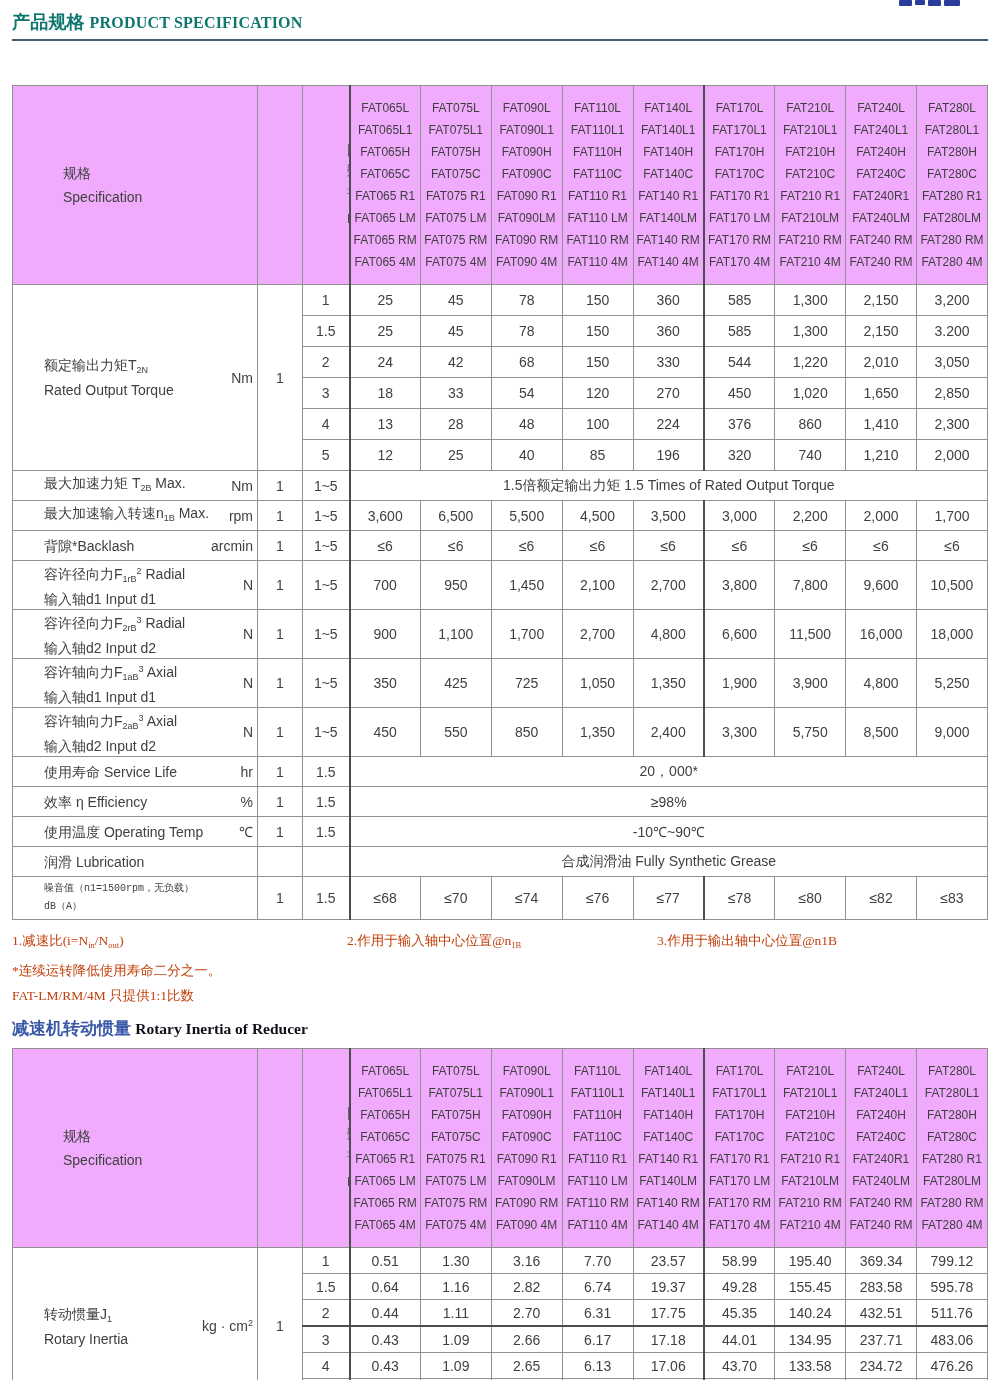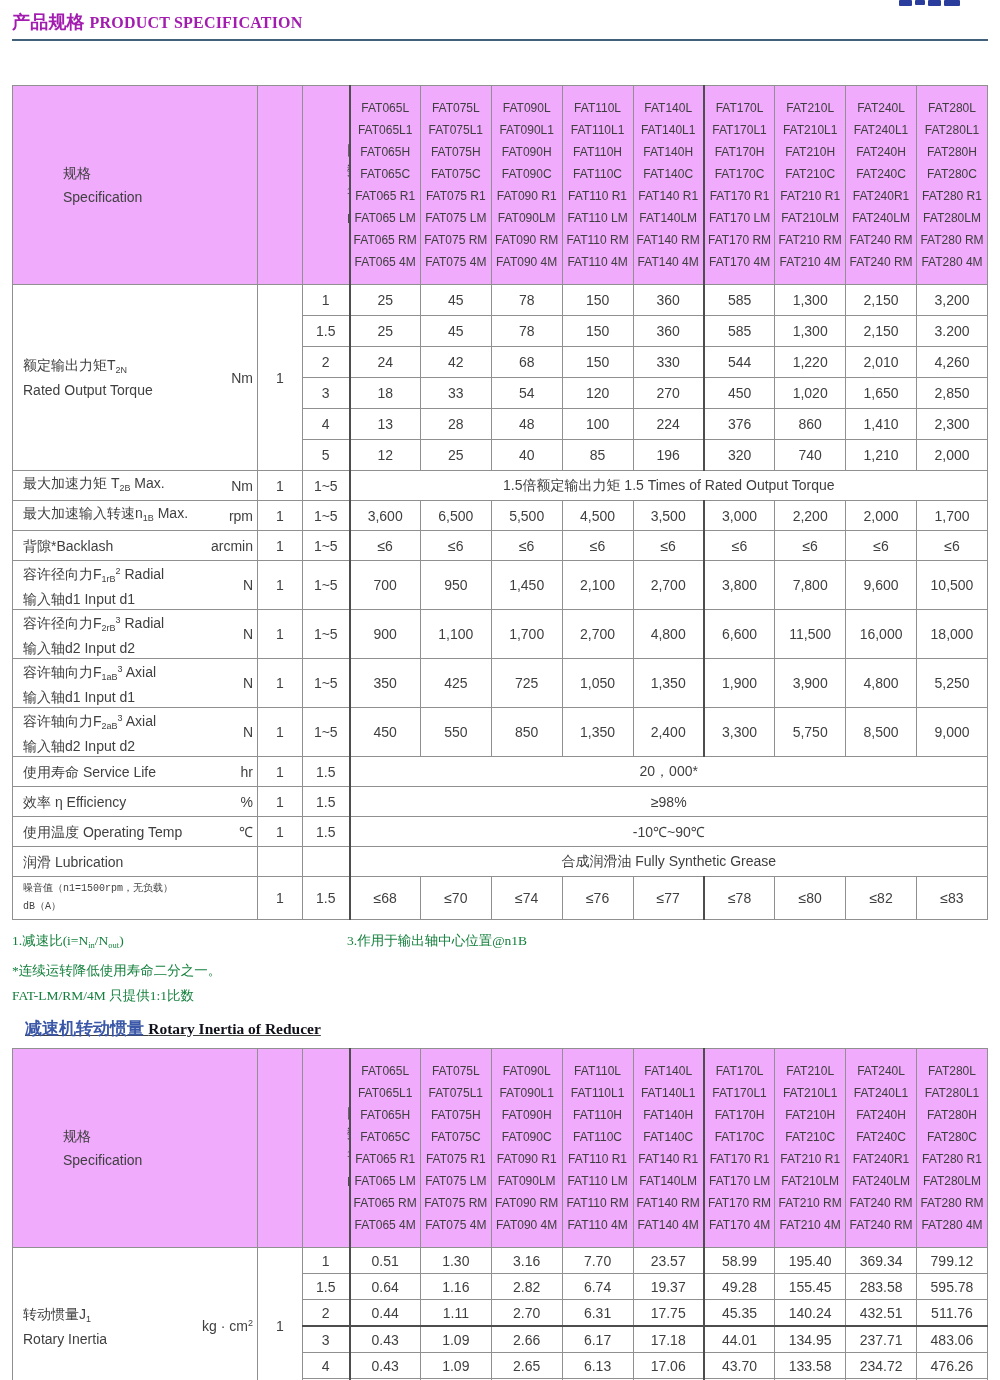--- a/index.html
+++ b/index.html
@@ -4,33 +4,33 @@
 <style>
   html,body{margin:0;padding:0;}
   body{
     width:1000px;height:1380px;overflow:hidden;background:#ffffff;
     font-family:"Liberation Sans", sans-serif;color:#3d3d3d;position:relative;
   }
   .page{padding:8px 12px 0 12px;position:relative;}
 
   
   .doc-title{
-    font-family:"Liberation Serif", serif;font-weight:bold;color:#a21caf;
+    font-family:"Liberation Serif", serif;font-weight:bold;color:#0f766e;
     font-size:18px;line-height:24px;margin:2px 0 4px 0;letter-spacing:.2px;
   }
   .doc-title .en{font-size:16px;}
   .title-rule{height:0;border-top:2px solid #41607c;margin:0 0 44px 0;}
   .corner-logo{position:absolute;top:0;right:40px;height:7px;display:flex;gap:3px;overflow:hidden;}
   .corner-logo span{display:inline-block;width:13px;height:6px;background:#2a3c9c;border-radius:1px;}
   .corner-logo span:nth-child(2){width:10px;height:5px;}
   .corner-logo span:nth-child(4){width:16px;}
 
   .section-title{
     font-family:"Liberation Serif", serif;font-weight:bold;
-    font-size:17px;line-height:22px;margin:10px 0 8px 13px;text-decoration:underline;
+    font-size:17px;line-height:22px;margin:10px 0 8px 0;
   }
   .section-title .zh{color:#3a57a8;}
   .section-title .en{color:#10101a;font-size:15.5px;}
 
   
   table.spec{border-collapse:collapse;table-layout:fixed;width:976px;}
   table.spec td{
     border:1px solid #909090;text-align:center;vertical-align:middle;
     font-size:14px;color:#3f3f3f;padding:0 2px;overflow:hidden;
   }
@@ -41,31 +41,31 @@
   td.gsep{border-left:2px solid #4d4d4d !important;}
 
   tr.h-std td{height:29px;}
   tr.h-tall td{height:42px;}
   #spec-table tr.subrow td{height:30px;}
   #inertia-table tr.subrow td{height:25px;}
   #inertia-table tr.hsep td{border-top:2px solid #4d4d4d;}
 
   td.lbl{text-align:left !important;padding-left:10px !important;}
   .lblwrap{display:flex;align-items:center;}
-  .lbl-lines{flex:0 0 auto;}
+  .lbl-lines{flex:0 0 auto;margin-left:21px;}
   .lbl-lines div{line-height:20px;font-size:14px;white-space:nowrap;}
   .lblwrap .unit{flex:1 1 auto;text-align:right;font-size:14px;padding:0 2px;}
   .lblwrap.full .lbl-lines div{line-height:18px;font-size:10px;font-family:Liberation Mono, monospace;}
 
   td.span-cell{font-size:13.5px;}
   .sub{font-size:9px;vertical-align:-3px;letter-spacing:0;}
   .sup{font-size:9px;vertical-align:5px;letter-spacing:0;}
 
   
-  .footnotes{display:flex;margin-top:8px;font-family:"Liberation Serif", serif;color:#15803d;}
+  .footnotes{display:flex;margin-top:8px;font-family:"Liberation Serif", serif;color:#c2410c;}
   .fn-col{font-size:13.5px;line-height:25px;}
   .fn-col.c1{width:335px;}
   .fn-col.c2{width:310px;}
   .fn-col.c3{flex:1;}
   .fn-col .sub{font-size:8.5px;vertical-align:-3px;}
 </style>
 </head>
 <body>
 
 <div class="page">
@@ -242,21 +242,21 @@
         <tr class="subrow">
           <td>2</td>
           <td class="val gsep">24</td>
           <td class="val">42</td>
           <td class="val">68</td>
           <td class="val">150</td>
           <td class="val">330</td>
           <td class="val gsep">544</td>
           <td class="val">1,220</td>
           <td class="val">2,010</td>
-          <td class="val">4,260</td>
+          <td class="val">3,050</td>
         </tr>
         <tr class="subrow">
           <td>3</td>
           <td class="val gsep">18</td>
           <td class="val">33</td>
           <td class="val">54</td>
           <td class="val">120</td>
           <td class="val">270</td>
           <td class="val gsep">450</td>
           <td class="val">1,020</td>
@@ -503,20 +503,23 @@
           <td class="val">≤83</td>
         </tr>
       </tbody>
   </table>
 
   <div class="footnotes">
     <div class="fn-col c1">
       <div><span>1.减速比(i=N</span><span class="sub">in</span><span>/N</span><span class="sub">out</span><span>)</span></div>
       <div><span>*连续运转降低使用寿命二分之一。</span></div>
       <div><span>FAT-LM/RM/4M 只提供1:1比数</span></div>
+    </div>
+    <div class="fn-col c2">
+      <div><span>2.作用于输入轴中心位置@n</span><span class="sub">1B</span></div>
     </div>
     <div class="fn-col c3">
       <div><span>3.作用于输出轴中心位置@n1B</span></div>
     </div>
   </div>
 
   <div class="section-title">
     <span class="zh">减速机转动惯量</span>
     <span class="en">Rotary Inertia of Reducer</span>
   </div>

